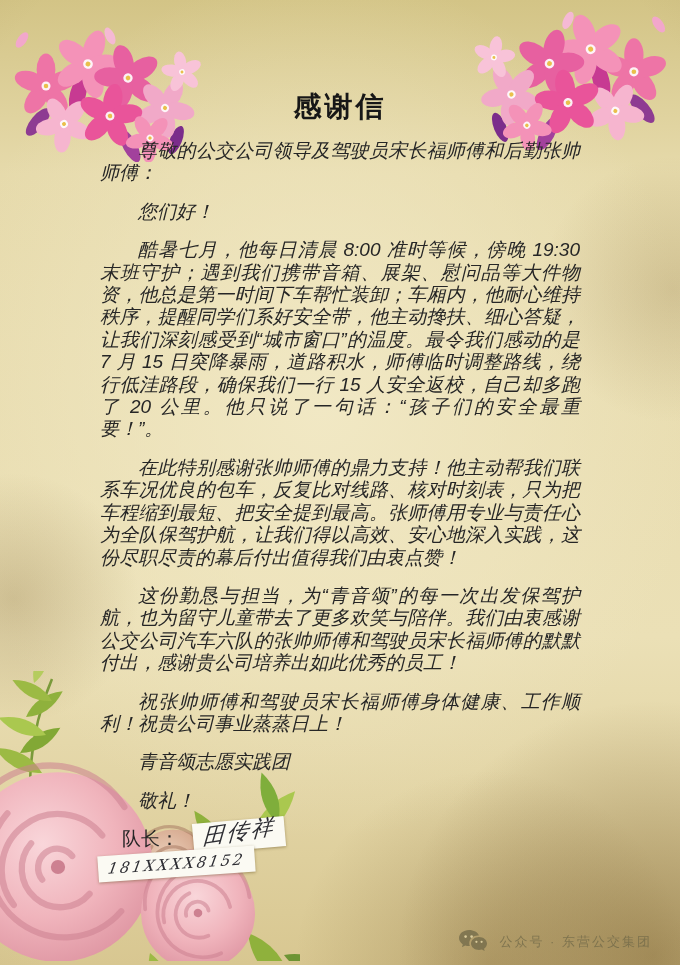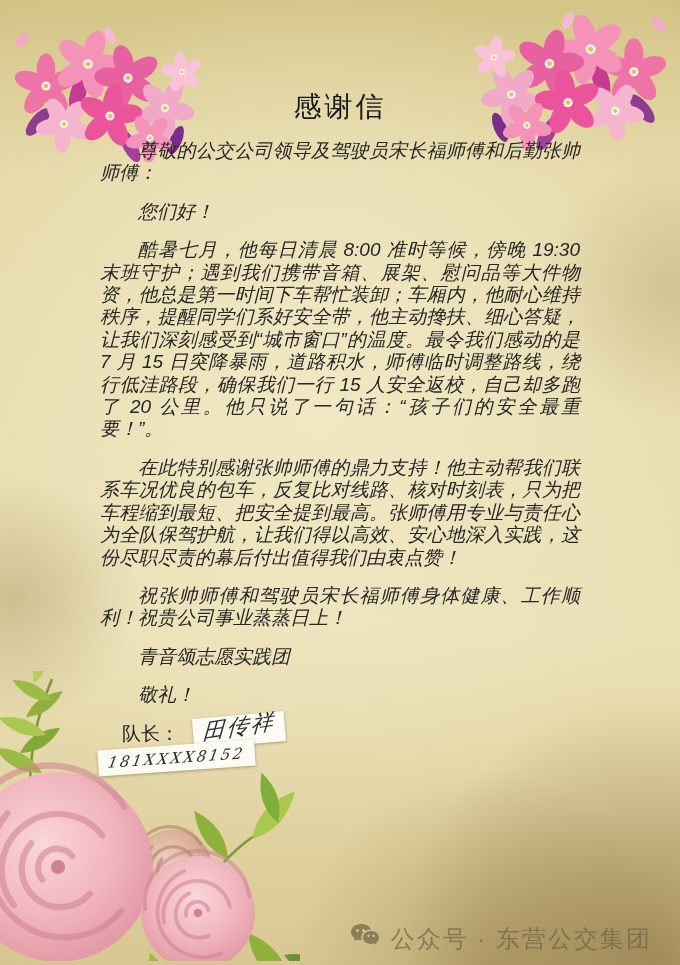--- a/index.html
+++ b/index.html
@@ -18,21 +18,21 @@
       radial-gradient(ellipse 75% 60% at 47% 42%, #f1e8c4 0%, rgba(241,232,196,0) 75%),
       radial-gradient(ellipse 120% 110% at 50% 50%, rgba(0,0,0,0) 58%, rgba(118,92,42,.30) 100%),
       linear-gradient(180deg,#d3c486 0%,#e6daab 18%,#ebe0b6 66%,#d8c791 100%);
   }
   .content{
     position:absolute;left:84px;top:90px;width:512px;
     color:#262626;font-size:19px;line-height:22.4px;
     text-align:justify;
   }
   .title{
-    font-size:28px;font-weight:normal;letter-spacing:3px;color:#171717;
+    font-size:28px;font-weight:bold;letter-spacing:3px;color:#171717;
     text-align:center;line-height:34px;margin:0 0 6px 0;
   }
   .content p{margin:16px;text-indent:2em;font-style:italic;}
   .closing-line{margin:0;text-indent:2em;}
   .sig-row{display:flex;margin-top:4px;text-indent:0;}
   .sig-row .lbl{padding-left:2em;white-space:nowrap;}
   .slip{
     display:inline-block;background:#fbfaf3;
     box-shadow:0 1px 3px rgba(90,70,25,.45);
     padding:1px 10px 2px 10px;margin-left:14px;
@@ -46,22 +46,22 @@
   .hand-name{font-size:22px;transform:skewX(-12deg) rotate(-4deg);letter-spacing:2px;}
   .hand-phone{font-size:15px;transform:skewX(-14deg);letter-spacing:2.5px;}
   .date-row{text-align:right;margin-top:10px;text-indent:0;padding-right:2px;}
   .deco{position:absolute;pointer-events:none;}
   .deco-top-left{left:8px;top:24px;}
   .deco-top-right{right:0px;top:8px;}
   .deco-top-right svg{transform:scaleX(-1);}
   .deco-bottom-left{left:0;bottom:0;}
   .footer{
     position:absolute;right:28px;bottom:10px;
-    display:flex;gap:9px;
-    color:#6e6747;opacity:.72;font-size:24px;letter-spacing:2px;
+    display:flex;align-items:center;gap:9px;
+    color:#6e6747;opacity:.72;font-size:13px;letter-spacing:2px;
   }
 </style>
 </head>
 <body>
 
 <div class="paper"></div>
 
 <svg width="0" height="0" style="position:absolute" aria-hidden="true">
   <defs>
     <g id="bl5" fill="currentColor">
@@ -168,20 +168,21 @@
     <use href="#rose" transform="translate(198,242) scale(0.95) rotate(25)"></use>
   </svg>
 </div>
 
 <div class="content">
   <h1 class="title">感谢信</h1>
   <p>尊敬的公交公司领导及驾驶员宋长福师傅和后勤张帅师傅：</p>
   <p>您们好！</p>
   <p>酷暑七月，他每日清晨 8:00 准时等候，傍晚 19:30 末班守护；遇到我们携带音箱、展架、慰问品等大件物资，他总是第一时间下车帮忙装卸；车厢内，他耐心维持秩序，提醒同学们系好安全带，他主动搀扶、细心答疑，让我们深刻感受到“城市窗口”的温度。最令我们感动的是 7 月 15 日突降暴雨，道路积水，师傅临时调整路线，绕行低洼路段，确保我们一行 15 人安全返校，自己却多跑了 20 公里。他只说了一句话：“孩子们的安全最重要！”。</p>
   <p>在此特别感谢张帅师傅的鼎力支持！他主动帮我们联系车况优良的包车，反复比对线路、核对时刻表，只为把车程缩到最短、把安全提到最高。张师傅用专业与责任心为全队保驾护航，让我们得以高效、安心地深入实践，这份尽职尽责的幕后付出值得我们由衷点赞！</p>
+  <p>这份勤恳与担当，为“青音颂”的每一次出发保驾护航，也为留守儿童带去了更多欢笑与陪伴。我们由衷感谢公交公司汽车六队的张帅师傅和驾驶员宋长福师傅的默默付出，感谢贵公司培养出如此优秀的员工！</p>
   <p>祝张帅师傅和驾驶员宋长福师傅身体健康、工作顺利！祝贵公司事业蒸蒸日上！</p>
   <p class="closing-line">青音颂志愿实践团</p>
   <p class="closing-line">敬礼！</p>
 
   <div class="sig-row">
     <span class="lbl">队长：</span>
     <span class="slip slip-sign">
       <span class="hand hand-name">田传祥</span>
     </span>
   </div>

